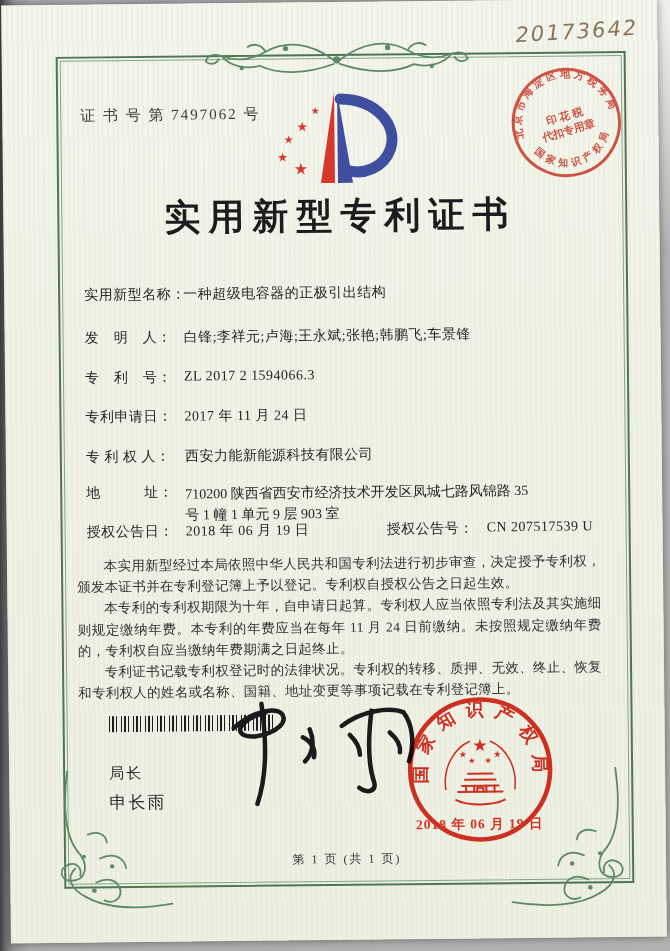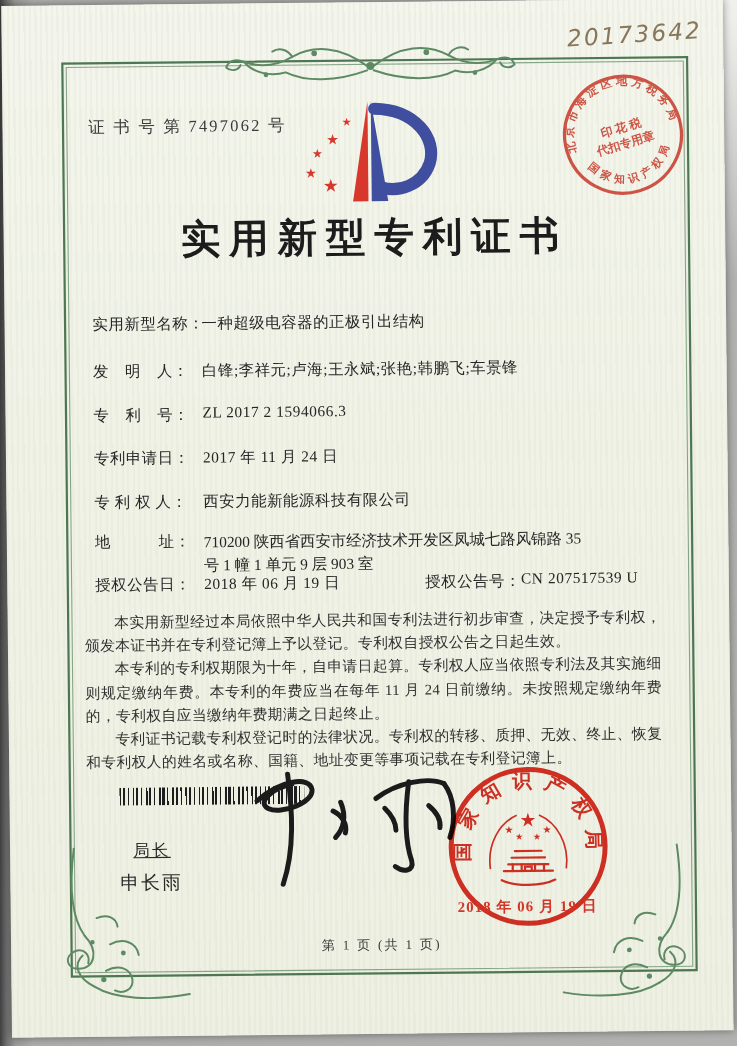--- a/index.html
+++ b/index.html
@@ -25,28 +25,28 @@
   .frame-inner{position:absolute;inset:2px;border:1px solid #84a586;}
   .abs{position:absolute;}
   .cert-no{left:78px;top:102px;font-size:15px;letter-spacing:2px;color:#3a3a3a;}
   .title{left:54px;top:190px;width:566px;text-align:center;font-size:36px;font-weight:bold;
          letter-spacing:8px;color:#1c1c1c;}
   .frow{position:absolute;left:80px;white-space:nowrap;font-size:14px;color:#262626;}
   .flabel{display:inline-block;width:99px;letter-spacing:.5px;vertical-align:top;}
   .fval{letter-spacing:.5px;}
   .addr-lines{display:inline-block;vertical-align:top;white-space:normal;width:410px;line-height:21px;}
   .grant-right{position:absolute;left:300px;top:0;white-space:nowrap;}
-  .grant-right .flabel{width:auto;margin-right:0;}
+  .grant-right .flabel{width:auto;margin-right:13px;}
   .paras{left:70px;top:551px;width:524px;font-size:13.4px;line-height:21.2px;color:#303030;
          text-align:justify;}
   .paras p{margin:0;text-indent:2em;letter-spacing:.4px;}
   .barcode{left:100px;top:712px;width:168px;height:16px;
     background:repeating-linear-gradient(90deg,#1d1d1d 0 1.5px,transparent 1.5px 3px,
       #1d1d1d 3px 5px,transparent 5px 7.5px,#1d1d1d 7.5px 8.5px,transparent 8.5px 12px);}
-  .issuer-title{left:112px;top:760px;font-size:15px;color:#2a2a2a;letter-spacing:2px;text-decoration:underline;}
+  .issuer-title{left:100px;top:760px;font-size:15px;color:#2a2a2a;letter-spacing:2px;}
   .issuer-name{left:100px;top:787px;font-size:17px;color:#2a2a2a;letter-spacing:2px;}
   .signature{left:195px;top:693px;}
   .seal{left:396px;top:694px;mix-blend-mode:multiply;}
   .seal-date{left:392px;top:815px;width:156px;text-align:center;font-size:13.5px;font-weight:bold;
              color:#d33527;letter-spacing:1px;}
   .tax-stamp{left:505px;top:64px;transform:rotate(-16deg);mix-blend-mode:multiply;opacity:.92;}
   .handwritten{left:514px;top:20px;font-size:21px;color:#87765a;font-style:italic;
                transform:rotate(-3deg);letter-spacing:2px;font-family:"DejaVu Sans",sans-serif;}
   .footer{left:54px;top:849px;width:566px;text-align:center;font-size:12px;color:#3a3a3a;letter-spacing:2px;}
   .ornament-top{left:188px;top:34px;}

